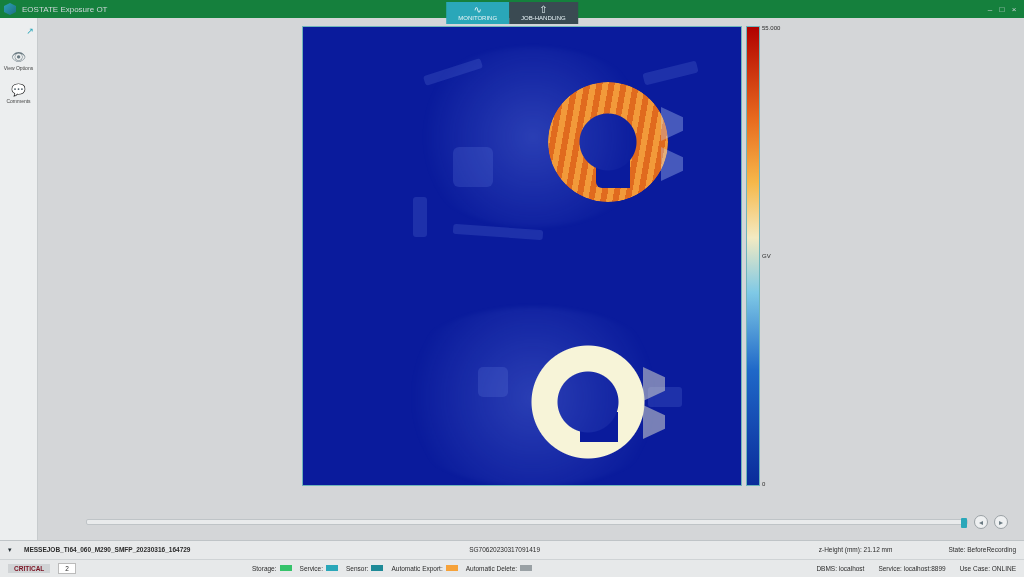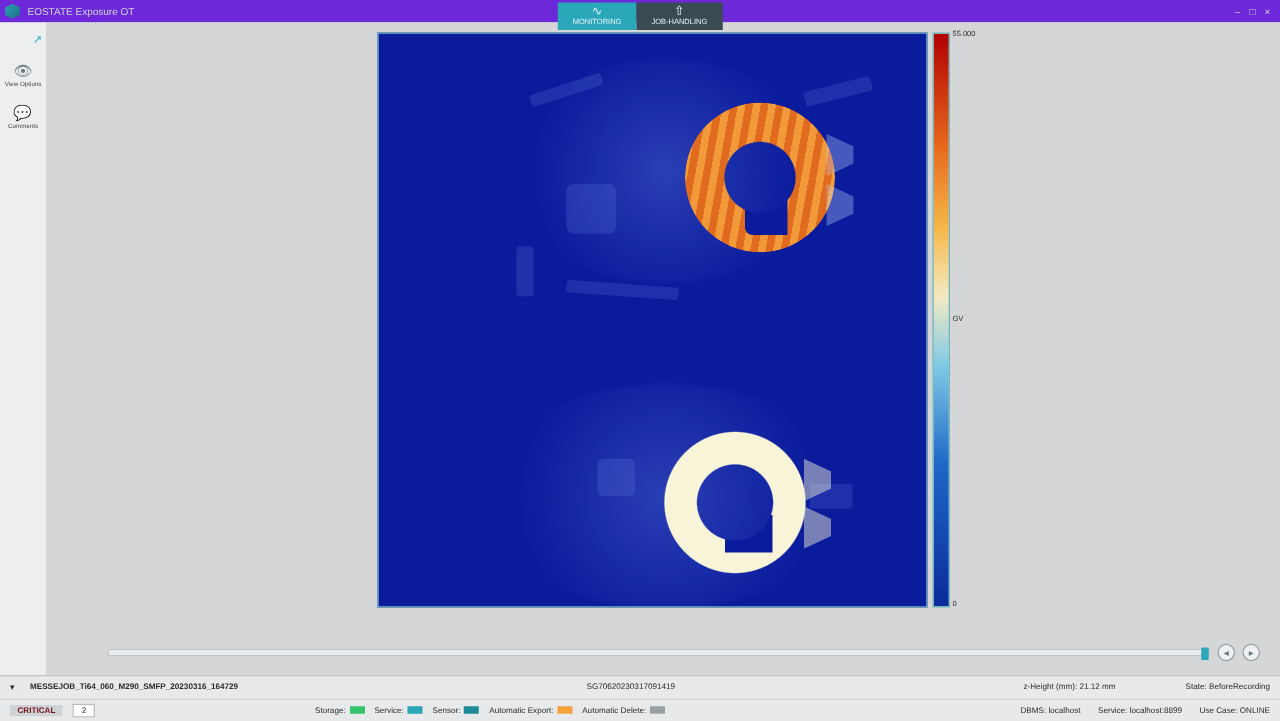--- a/index.html
+++ b/index.html
@@ -1,21 +1,21 @@
 <!DOCTYPE html>
 <html><head>
 <meta charset="utf-8">
 <style>
   * { box-sizing: border-box; margin: 0; padding: 0; font-family: Arial, Helvetica, sans-serif; }
   html, body { width: 1024px; height: 577px; overflow: hidden; background: #d4d6d8; }
 
   
   .titlebar {
     height: 18px;
-    background: #6d28d9;
+    background: #15803d;
     color: #cfd6d9;
     display: flex;
     align-items: center;
     font-size: 8px;
     padding: 0 4px;
   }
   .titlebar .logo {
     width: 12px; height: 12px;
     background: linear-gradient(135deg,#2aa0b8,#1e6f82);
     margin-right: 6px;

